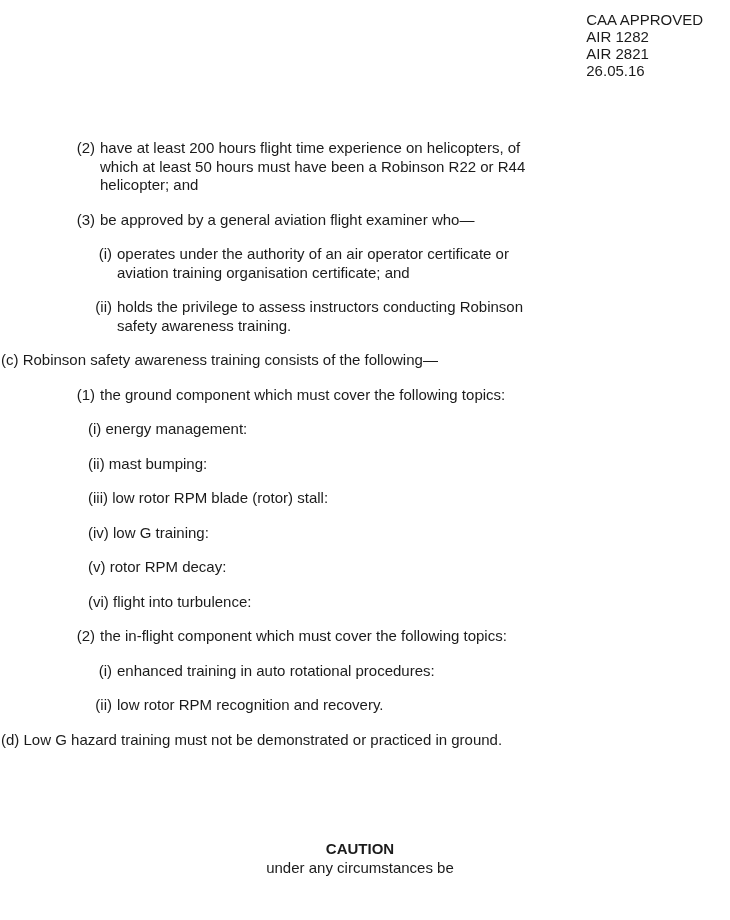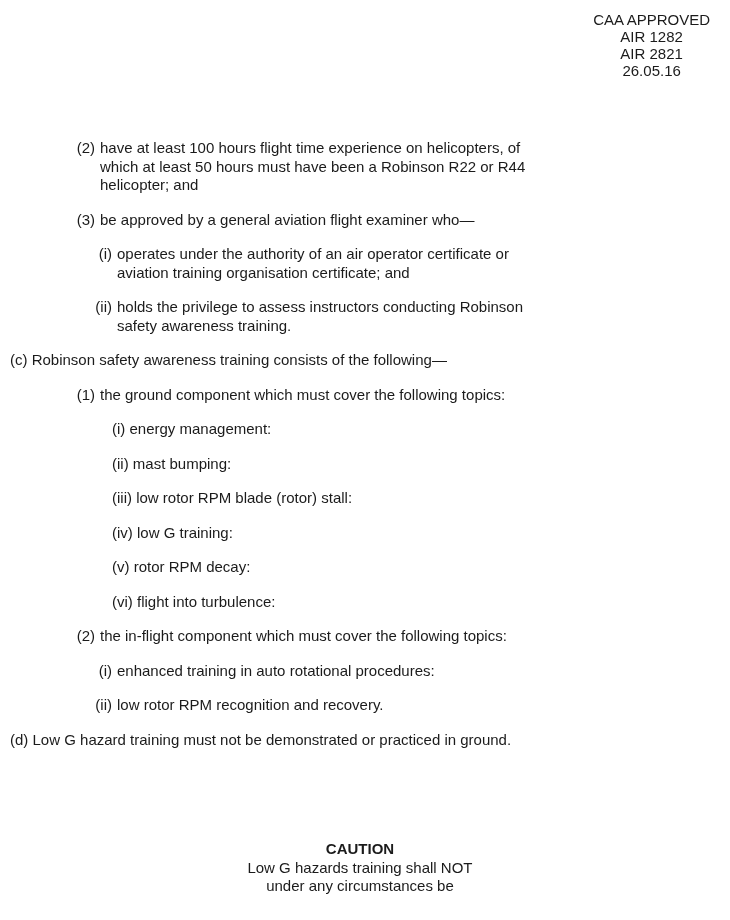--- a/index.html
+++ b/index.html
@@ -9,45 +9,45 @@
     height: 920px;
     background: #ffffff;
     font-family: "Liberation Sans", "DejaVu Sans", sans-serif;
     font-size: 15px;
     color: #1b1b1b;
     overflow: hidden;
   }
   .header {
     position: absolute;
     top: 11px;
-    right: 20px;
-    text-align: center;
+    right: 27px;
+    text-align: left;
     line-height: 17px;
     white-space: nowrap;
   }
   .body-flow {
     position: absolute;
     top: 139px;
     left: 0;
     width: 730px;
     line-height: 18.5px;
   }
   .para { margin: 0 0 16px 0; }
-  .lvl1 { padding-left: 10px; }
+  .lvl1 { padding-left: 1px; }
   .lvl2 { position: relative; padding-left: 100px; }
   .lvl2 > .hang {
     position: absolute; left: 0; top: 0;
     width: 95px; text-align: right;
   }
   .lvl3 { position: relative; padding-left: 117px; }
   .lvl3 > .hang {
     position: absolute; left: 0; top: 0;
     width: 112px; text-align: right;
   }
-  .lvl3a { padding-left: 112px; }
+  .lvl3a { padding-left: 88px; }
   .caution {
     position: absolute;
     top: 840px;
     left: 2px;
     width: 716px;
     text-align: center;
     line-height: 18.5px;
   }
   .caution-title { font-weight: bold; }
 </style>
@@ -60,21 +60,21 @@
     <div>CAA APPROVED</div>
     <div>AIR 1282</div>
     <div>AIR 2821</div>
     <div>26.05.16</div>
   </div>
 
   <div class="body-flow">
 
     <div class="para lvl2">
       <span class="hang">(2)</span>
-      <div>have at least 100 hours flight time experience on helicopters, of</div>
+      <div>have at least 200 hours flight time experience on helicopters, of</div>
       <div>which at least 50 hours must have been a Robinson R22 or R44</div>
       <div>helicopter; and</div>
     </div>
 
     <div class="para lvl2">
       <span class="hang">(3)</span>
       <div>be approved by a general aviation flight examiner who—</div>
     </div>
 
     <div class="para lvl3">
@@ -123,17 +123,16 @@
       <span class="hang">(ii)</span>
       <div>low rotor RPM recognition and recovery.</div>
     </div>
 
     <div class="para lvl1"><span>(d)</span> <span>Low G hazard training must not be demonstrated or practiced in ground.</span></div>
 
   </div>
 
   <div class="caution">
     <div class="caution-title">CAUTION</div>
-    <div>Low G hazards training shall NOT</div>
     <div>under any circumstances be</div>
   </div>
 
 </div>
 
 </body></html>

